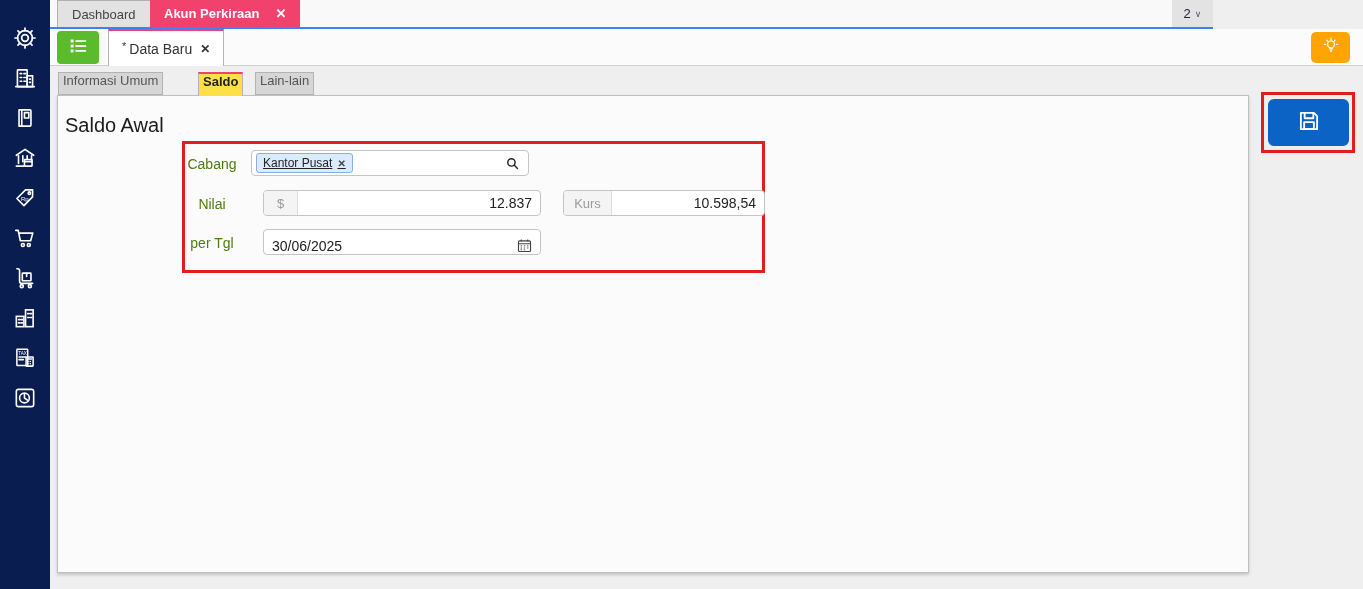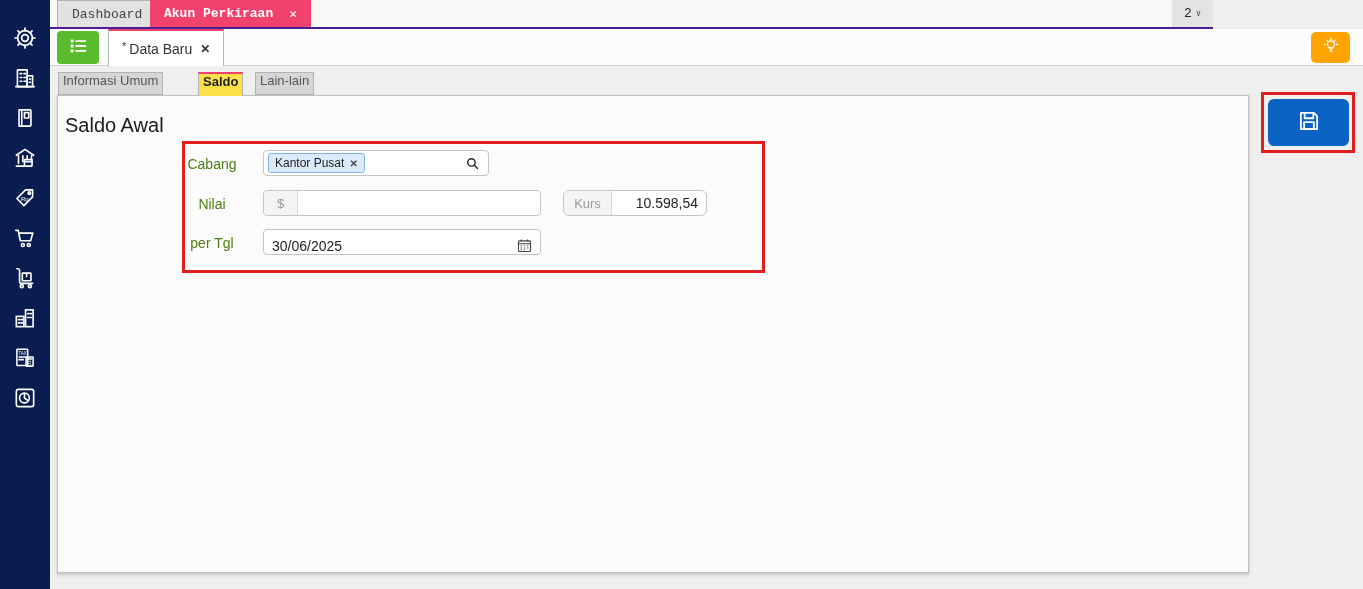--- a/index.html
+++ b/index.html
@@ -8,21 +8,21 @@
   .abs { position:absolute; }
 
   
   #sidebar { left:0; top:0; width:50px; height:589px; background:#0a1d51; z-index:5;
              display:flex; flex-direction:column; align-items:center; padding-top:25px; }
   .side-icon { width:26px; height:26px; margin-bottom:14px; flex:0 0 auto; cursor:pointer; }
   .side-icon svg { width:26px; height:26px; display:block; }
 
   
   #topbar { left:50px; top:0; width:1163px; height:29px; background:#f9f9f9;
-            border-bottom:2px solid #4c1d95;font-family:Liberation Mono, monospace; }
+            border-bottom:2px solid #3b82f6; }
   .top-tab { position:absolute; top:0; height:27px; display:flex; align-items:center;
              padding:0 14px; font-size:13px; cursor:pointer; }
   #tab-dashboard { left:7px; background:#e2e2e2; border:1px solid #b0b0b0; border-bottom:none;
                    color:#444; }
   #tab-akun { left:100px; background:#f1426e; color:#fff; font-weight:bold; gap:16px; }
   #tab-akun .close-x { color:#fff; font-weight:bold; font-size:13px; }
   #notif-badge { position:absolute; right:0; top:0; width:41px; height:27px; background:#e3e3e3;
                  display:flex; align-items:center; justify-content:center; gap:4px;
                  font-size:13px; color:#223; cursor:pointer; }
   #notif-badge .chev { font-size:9px; color:#556; }
@@ -60,32 +60,32 @@
   #heading { left:65px; top:114px; font-size:20px; color:#1b1b1b; z-index:2; }
 
   
   #form-annotation { left:182px; top:141px; width:583px; height:132px;
                      border:3px solid #e31d1d; z-index:2; pointer-events:none; }
   .fld-label { position:absolute; left:180px; width:64px; text-align:center; font-size:14px;
                color:#4d7c0f; z-index:3; }
   .field { position:absolute; height:26px; background:#fff; border:1px solid #c4c4c4;
            border-radius:4px; display:flex; align-items:center; overflow:hidden; z-index:3;
            font-size:14px; color:#222; cursor:text; }
-  #cabang-field { left:263px; top:150px; width:226px; }
+  #cabang-field { left:251px; top:150px; width:278px;text-decoration:underline; }
   .chip { margin-left:4px; display:flex; align-items:center; gap:5px; background:#dcebfc;
           border:1px solid #86b0e6; border-radius:3px; padding:2px 6px; font-size:12px;
           color:#222; cursor:pointer; }
   .chip .close-x { font-size:10px; font-weight:bold; color:#444; }
   .field .tail-icon { margin-left:auto; margin-right:7px; width:17px; height:17px; flex:0 0 auto;
                       cursor:pointer; }
   .prefix { align-self:stretch; display:flex; align-items:center; justify-content:center;
             background:#f4f4f4; border-right:1px solid #dcdcdc; color:#9a9a9a; font-size:13px; }
   #nilai-field { left:263px; top:190px; width:278px; }
   #nilai-field .prefix { width:34px; }
-  #kurs-field { left:563px; top:190px; width:144px;border-radius:6px; }
+  #kurs-field { left:563px; top:190px; width:202px; }
   #kurs-field .prefix { width:48px; }
   .num-val { flex:1; text-align:right; padding-right:8px; }
   #tgl-field { left:263px; top:229px; width:278px;align-items:flex-end; }
   #tgl-field .date-val { padding-left:8px; }
 
   
   #save-annotation { left:1261px; top:92px; width:94px; height:61px; border:3px solid #e31d1d;
                      z-index:2; pointer-events:none; }
   #save-btn { position:absolute; left:1268px; top:99px; width:81px; height:47px;
               background:#0b63c5; border:none; border-radius:6px; cursor:pointer;
@@ -239,20 +239,21 @@
     <svg viewBox="0 0 24 24" fill="none" stroke="#222" stroke-width="2" stroke-linecap="round">
       <circle cx="10.5" cy="10.5" r="5.2"></circle>
         <path d="M14.6 14.6L19 19"></path>
     </svg>
   </span>
 </div>
 
 <div class="fld-label" style="top:196px;">Nilai</div>
 <div id="nilai-field" class="field">
   <span class="prefix">$</span>
+  <span class="num-val">12.837</span>
 </div>
 <div id="kurs-field" class="field">
   <span class="prefix">Kurs</span>
   <span class="num-val">10.598,54</span>
 </div>
 
 <div class="fld-label" style="top:235px;">per Tgl</div>
 <div id="tgl-field" class="field">
   <span class="date-val">30/06/2025</span>
   <span class="tail-icon">

